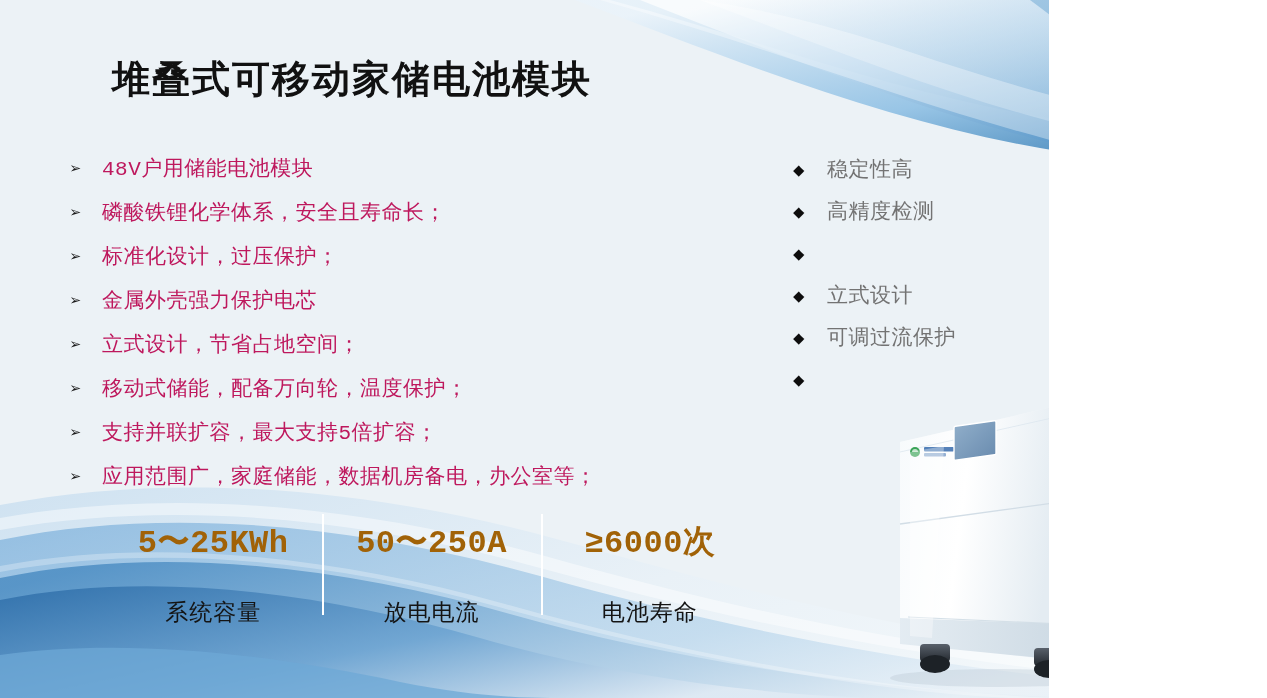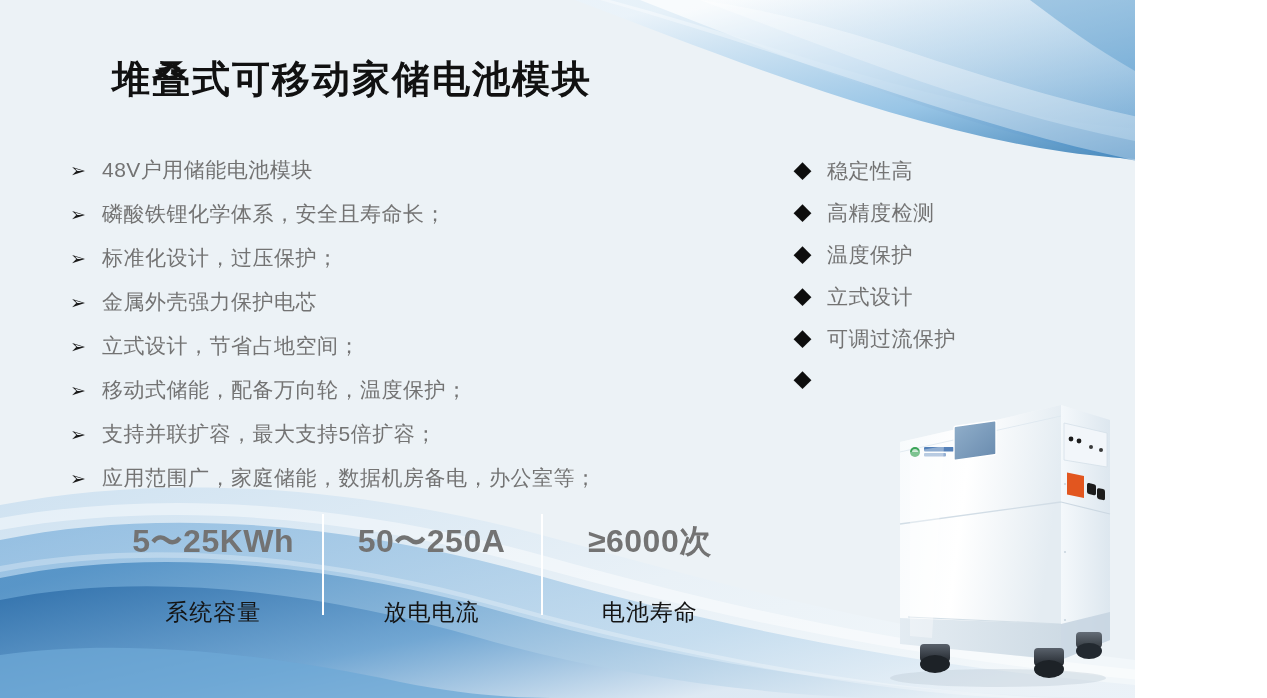--- a/index.html
+++ b/index.html
@@ -3,25 +3,25 @@
 <meta charset="utf-8">
 <title>堆叠式可移动家储电池模块</title>
 <style>
   html, body {
     margin: 0;
     padding: 0;
     background: #ffffff;
   }
   .slide {
     position: relative;
-    width: 1135px;
+    width: 1049px;
     height: 698px;
     overflow: hidden;
     background: #ecf2f6;
-    font-family: Liberation Sans, sans-serif;
+    font-family: Liberation Mono, monospace;
     color: #0a0a0a;
   }
 
   
   .bg-layer {
     position: absolute;
     inset: 0;
     pointer-events: none;
   }
   .bg-svg { display: block; width: 1267px; height: 698px; }
@@ -62,21 +62,21 @@
   .lmark {
     width: 32px;
     flex: 0 0 32px;
     font-size: 19px;
     color: #1a1a1a;
     line-height: 44px;
   }
   .ltext {
     font-size: 21px;
     line-height: 44px;
-    color: #737373;
+    color: #be185d;
     letter-spacing: 0.5px;
     white-space: nowrap;
   }
 
   
   .right-list {
     position: absolute;
     left: 793px;
     top: 150px;
     width: 290px;
@@ -120,21 +120,21 @@
     position: absolute;
     left: 0;
     top: 2px;
     bottom: 2px;
     width: 2px;
     background: #ffffff;
   }
   .stat-value {
     font-size: 32px;
     font-weight: bold;
-    color: #737373;
+    color: #a16207;
     letter-spacing: 0.5px;
     margin-top: 8px;
     white-space: nowrap;
   }
   .stat-label {
     font-size: 23px;
     color: #141414;
     letter-spacing: 1px;
     margin-top: 33px;
     white-space: nowrap;
@@ -284,21 +284,20 @@
     <div class="rrow">
       <span class="rmark">◆</span>
       <span class="rtext">稳定性高</span>
     </div>
     <div class="rrow">
       <span class="rmark">◆</span>
       <span class="rtext">高精度检测</span>
     </div>
     <div class="rrow">
       <span class="rmark">◆</span>
-      <span class="rtext">温度保护</span>
     </div>
     <div class="rrow">
       <span class="rmark">◆</span>
       <span class="rtext">立式设计</span>
     </div>
     <div class="rrow">
       <span class="rmark">◆</span>
       <span class="rtext">可调过流保护</span>
     </div>
     <div class="rrow">

